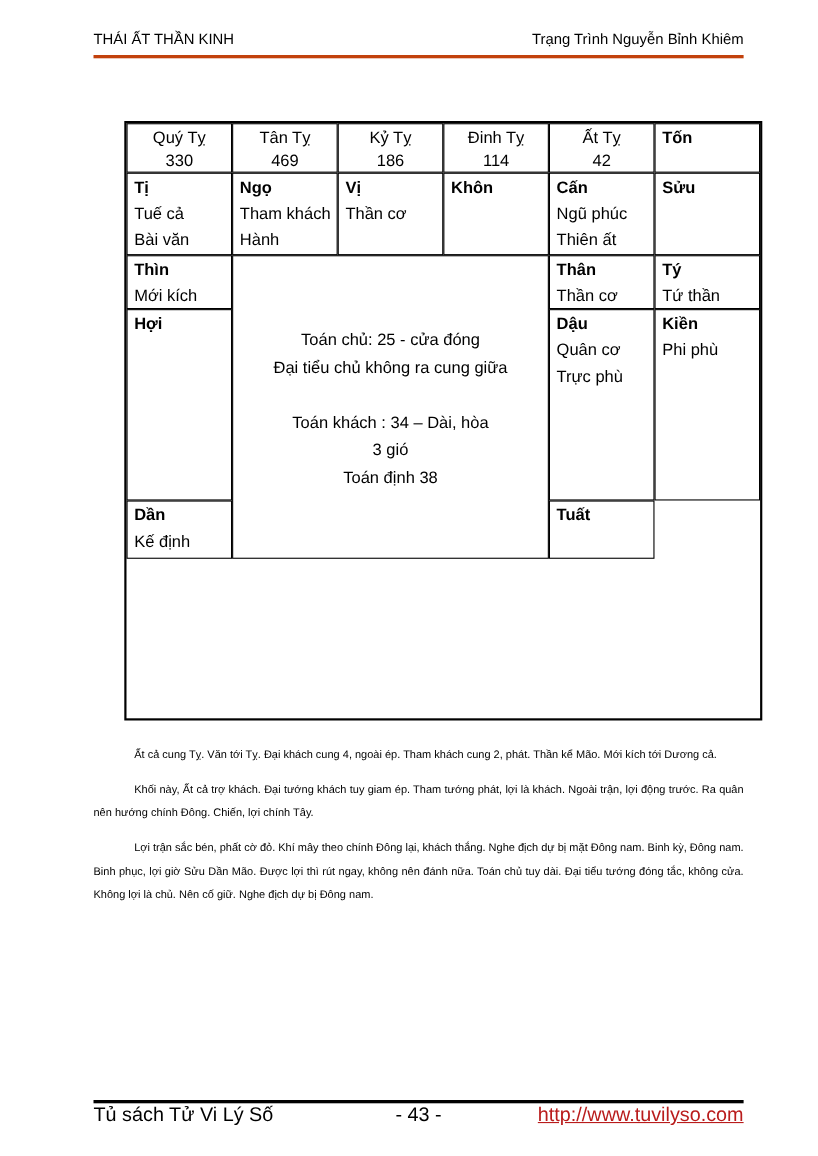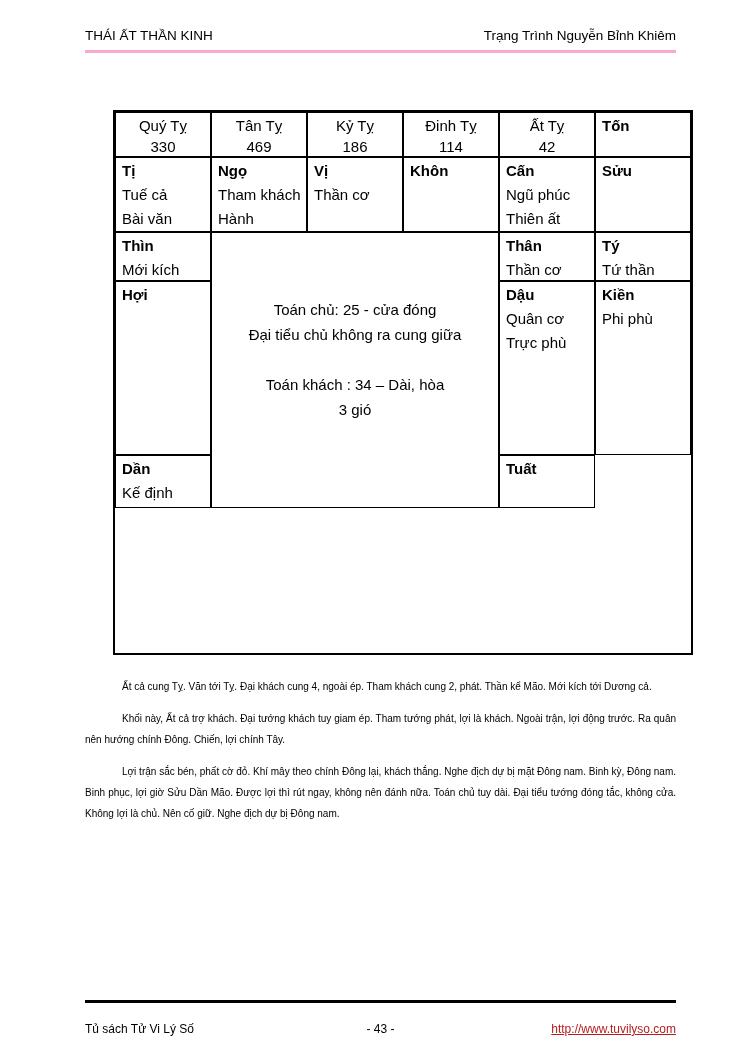--- a/index.html
+++ b/index.html
@@ -5,21 +5,21 @@
   html,body{margin:0;padding:0;background:#888;}
   .page{
     position:relative;width:744px;height:1051px;background:#ffffff;
     font-family:"Liberation Sans","DejaVu Sans",sans-serif;color:#000;
     margin:0 auto;overflow:hidden;
   }
   
   .doc-header{
     position:absolute;left:85px;top:28px;width:591px;
     display:flex;justify-content:space-between;align-items:flex-end;
-    font-size:13.5px;padding-bottom:7px;border-bottom:3px solid #f9a8d4;
+    font-size:13.5px;padding-bottom:7px;border-bottom:3px solid #c2410c;
   }
   
   .chart-grid{
     position:absolute;left:113px;top:110px;width:580px;height:545px;
     box-sizing:border-box;border:2px solid #000;
     display:grid;
     grid-template-columns:repeat(6,1fr);
     grid-template-rows:45px 75px 49px 174px 53px 145px;
   }
   .cell{
@@ -39,22 +39,22 @@
   .row3{grid-row:3;} .row4{grid-row:4;} .row5{grid-row:5;}
   
   .body-text{position:absolute;left:85px;top:676px;width:591px;}
   .body-text p{
     margin:0 0 11px 0;font-size:10px;line-height:21px;
     text-align:justify;text-indent:37px;
   }
   
   .doc-footer{
     position:absolute;left:85px;top:1000px;width:591px;
-    border-top:3px solid #000;padding-top:19px;
-    display:flex;align-items:flex-start;font-size:12px;
+    border-top:3px solid #000;padding-top:0;
+    display:flex;align-items:flex-start;font-size:18px;
   }
   .doc-footer .fl{flex:1;text-align:left;}
   .doc-footer .fc{flex:1;text-align:center;}
   .doc-footer .fr{flex:1;text-align:right;}
   .doc-footer a{color:#b91c1c;text-decoration:underline;cursor:pointer;}
 </style>
 </head>
 <body>
 
 <div class="page">
@@ -112,20 +112,21 @@
       <div class="cell colL row5">
         <div class="t">Dần</div>
         <div class="l">Kế định</div>
       </div>
       <div class="cell center-cell">
         <div class="c">Toán chủ: 25 - cửa đóng</div>
         <div class="c">Đại tiểu chủ không ra cung giữa</div>
         <div class="c"></div>
         <div class="c">Toán khách : 34 – Dài, hòa</div>
         <div class="c">3 gió</div>
+        <div class="c">Toán định 38</div>
       </div>
       <div class="cell colR row3">
         <div class="t">Thân</div>
         <div class="l">Thần cơ</div>
       </div>
       <div class="cell colR row4">
         <div class="t">Dậu</div>
         <div class="l">Quân cơ</div>
         <div class="l">Trực phù</div>
       </div>

